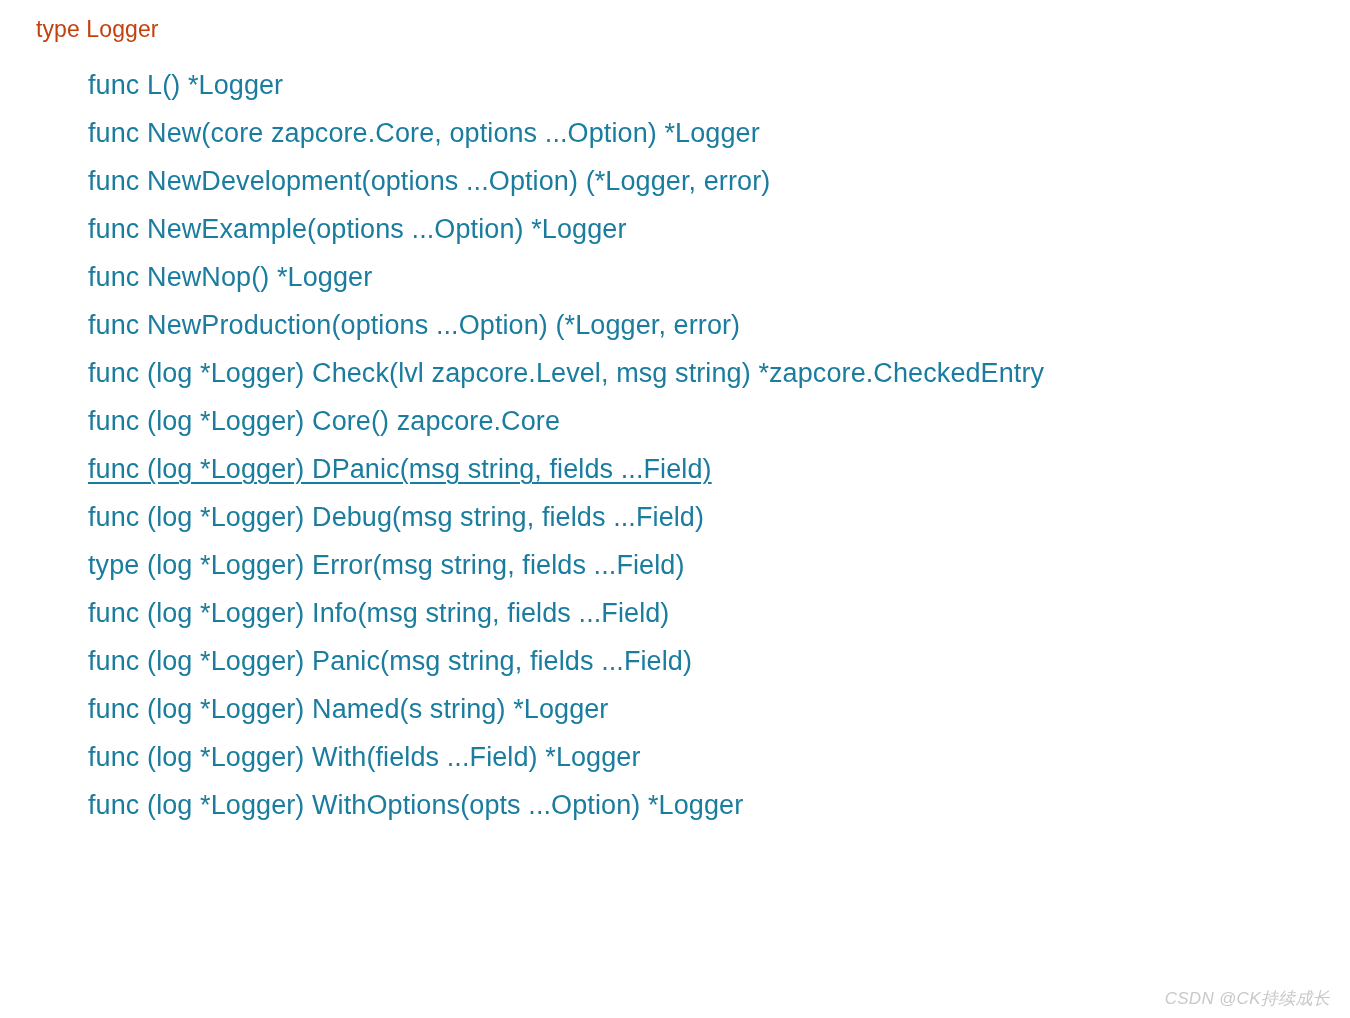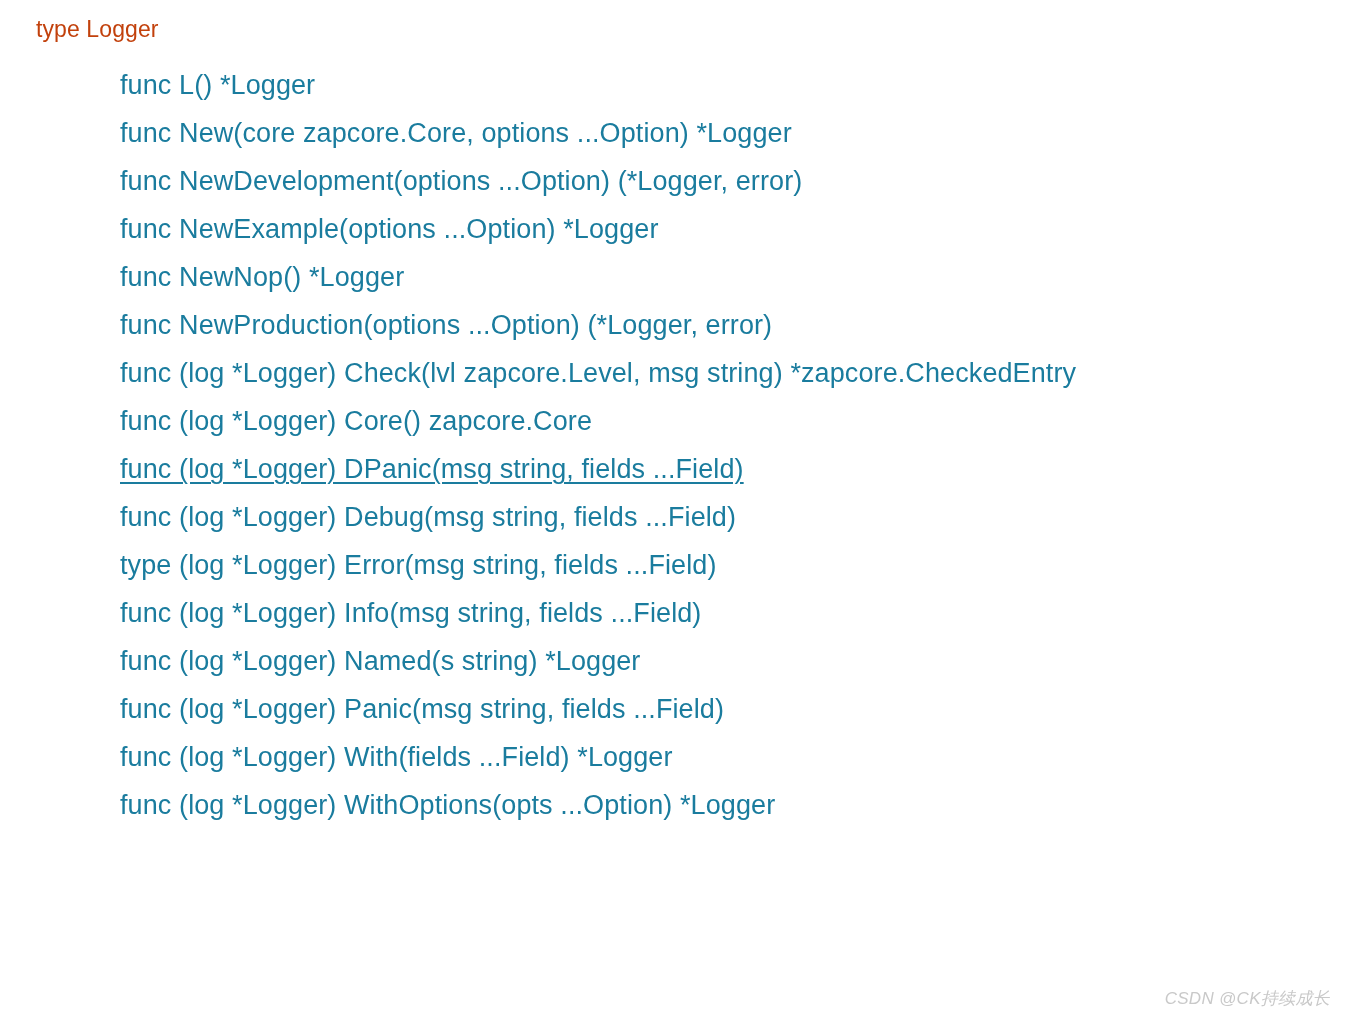--- a/index.html
+++ b/index.html
@@ -52,21 +52,20 @@
     line-height: 48px;
     white-space: nowrap;
   }
 
   .func-link {
     font-size: 27px;
     color: #1a7c9e;
     text-decoration: none;
     letter-spacing: 0.1px;
     cursor: pointer;
-    margin-left: 32px;
   }
 
   .func-link.is-hovered {
     text-decoration: underline;
     text-decoration-thickness: 2px;
     text-underline-offset: 4px;
   }
 
   .watermark {
     position: absolute;
@@ -94,21 +93,21 @@
       <li class="func-item"><a class="func-link">func NewDevelopment(options ...Option) (*Logger, error)</a></li>
       <li class="func-item"><a class="func-link">func NewExample(options ...Option) *Logger</a></li>
       <li class="func-item"><a class="func-link">func NewNop() *Logger</a></li>
       <li class="func-item"><a class="func-link">func NewProduction(options ...Option) (*Logger, error)</a></li>
       <li class="func-item"><a class="func-link">func (log *Logger) Check(lvl zapcore.Level, msg string) *zapcore.CheckedEntry</a></li>
       <li class="func-item"><a class="func-link">func (log *Logger) Core() zapcore.Core</a></li>
       <li class="func-item"><a class="func-link is-hovered">func (log *Logger) DPanic(msg string, fields ...Field)</a></li>
       <li class="func-item"><a class="func-link">func (log *Logger) Debug(msg string, fields ...Field)</a></li>
       <li class="func-item"><a class="func-link">type (log *Logger) Error(msg string, fields ...Field)</a></li>
       <li class="func-item"><a class="func-link">func (log *Logger) Info(msg string, fields ...Field)</a></li>
+      <li class="func-item"><a class="func-link">func (log *Logger) Panic(msg string, fields ...Field)</a></li>
       <li class="func-item"><a class="func-link">func (log *Logger) Named(s string) *Logger</a></li>
-      <li class="func-item"><a class="func-link">func (log *Logger) Panic(msg string, fields ...Field)</a></li>
       <li class="func-item"><a class="func-link">func (log *Logger) With(fields ...Field) *Logger</a></li>
       <li class="func-item"><a class="func-link">func (log *Logger) WithOptions(opts ...Option) *Logger</a></li>
     </ul>
 
   <div class="watermark">CSDN @CK持续成长</div>
 
 </div>
 
 </body></html>

